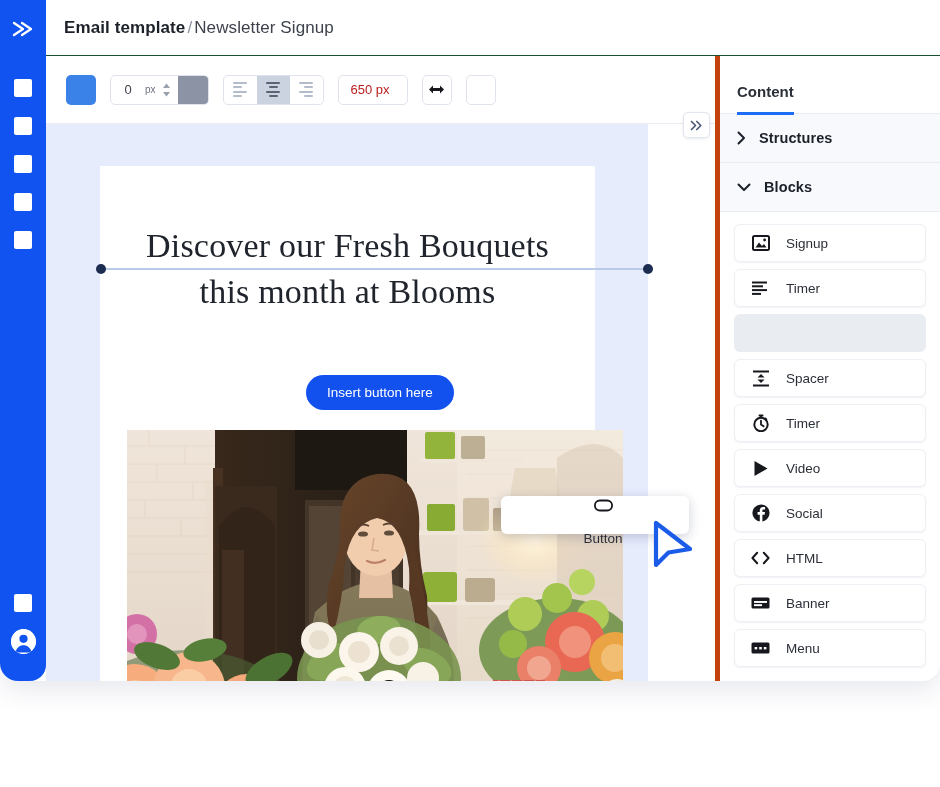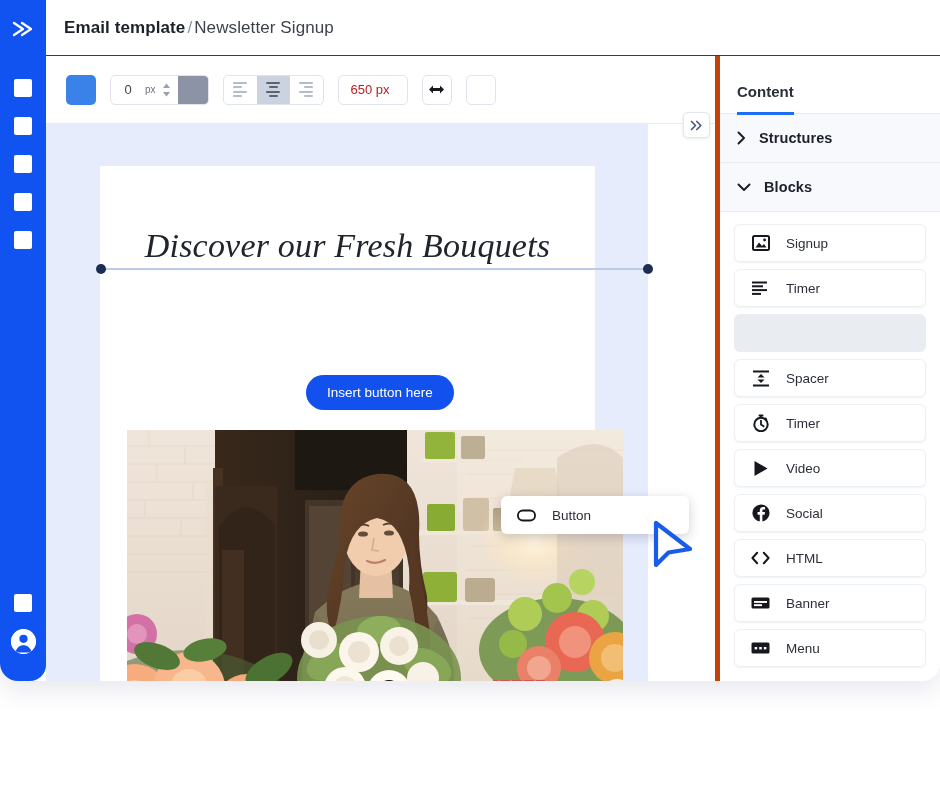--- a/index.html
+++ b/index.html
@@ -147,21 +147,20 @@
   #canvas {
     position: absolute; left: 46px; top: 124px;
     width: 602px; height: 557px;
     background: #e7ecfd;
     overflow: hidden;
   }
   #email-sheet {
     position: absolute; left: 54px; top: 42px;
     width: 495px; height: 515px;
     background: #ffffff;
-    font-style: italic;
   }
   #email-heading {
     position: absolute; left: 0; top: 57px;
     width: 495px;
     text-align: center;
     font-family: "Liberation Serif", serif;
     font-size: 34px;
     line-height: 46px;
     color: #20242c;
     letter-spacing: .2px;
@@ -289,20 +288,21 @@
   
   #drag-ghost {
     position: absolute; left: 501px; top: 496px;
     width: 188px; height: 38px;
     background: #ffffff;
     border-radius: 6px;
     box-shadow: 0 3px 12px rgba(30,40,80,.22);
     display: flex; align-items: center;
     padding-left: 16px; gap: 16px;
     z-index: 60;
+    flex-direction: column;
   }
   #drag-ghost .bi-icon {
     width: 19px; height: 19px;
     display: flex; align-items: center; justify-content: center;
     color: #16181d; flex: none;
   }
   #drag-ghost .bi-label { font-size: 13.5px; color: #2b2f38; }
   #drag-cursor {
     position: absolute; left: 652px; top: 519px;
     z-index: 70;
@@ -396,20 +396,21 @@
       </svg>
     </div>
 
     <div class="tb-blankbtn"></div>
   </div>
 
   <div id="canvas">
     <div id="email-sheet">
       <div id="email-heading">
         <span>Discover our Fresh Bouquets</span><br>
+        <span>this month at Blooms</span>
       </div>
     </div>
   </div>
 
   <div id="drop-indicator">
     <div id="drop-line"></div>
     <div class="drop-dot" id="drop-dot-left"></div>
     <div class="drop-dot" id="drop-dot-right"></div>
   </div>
 

